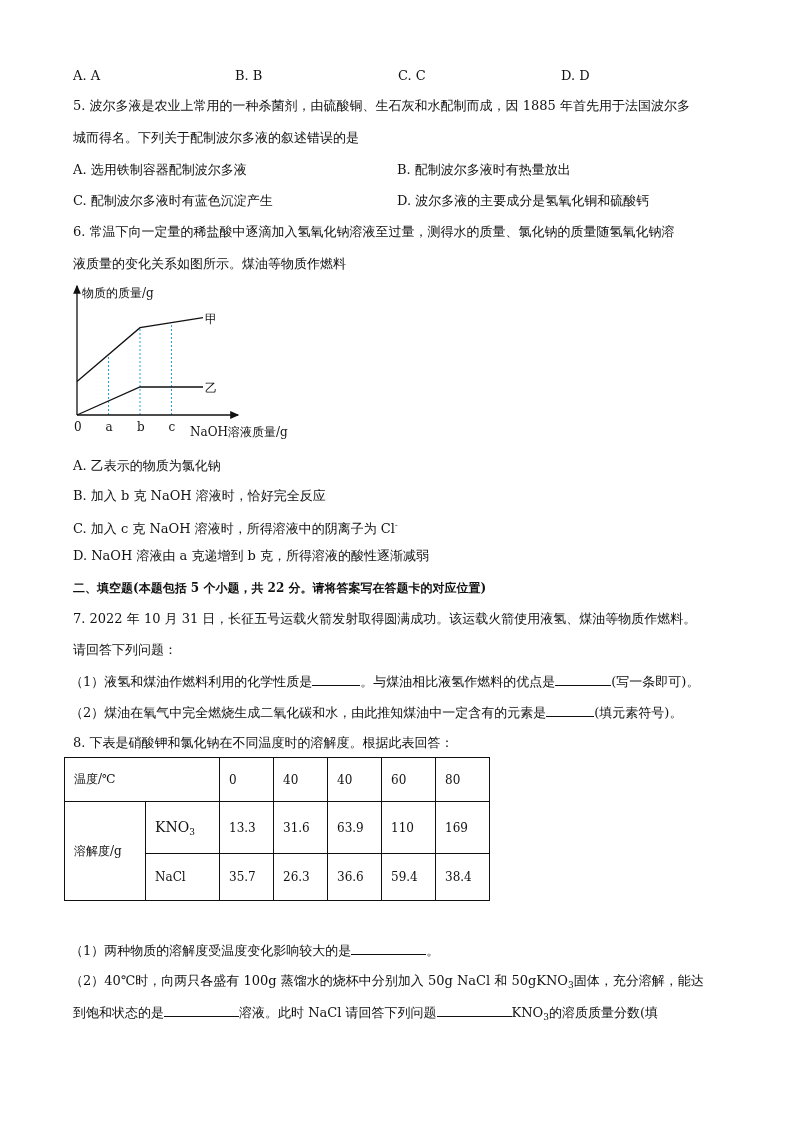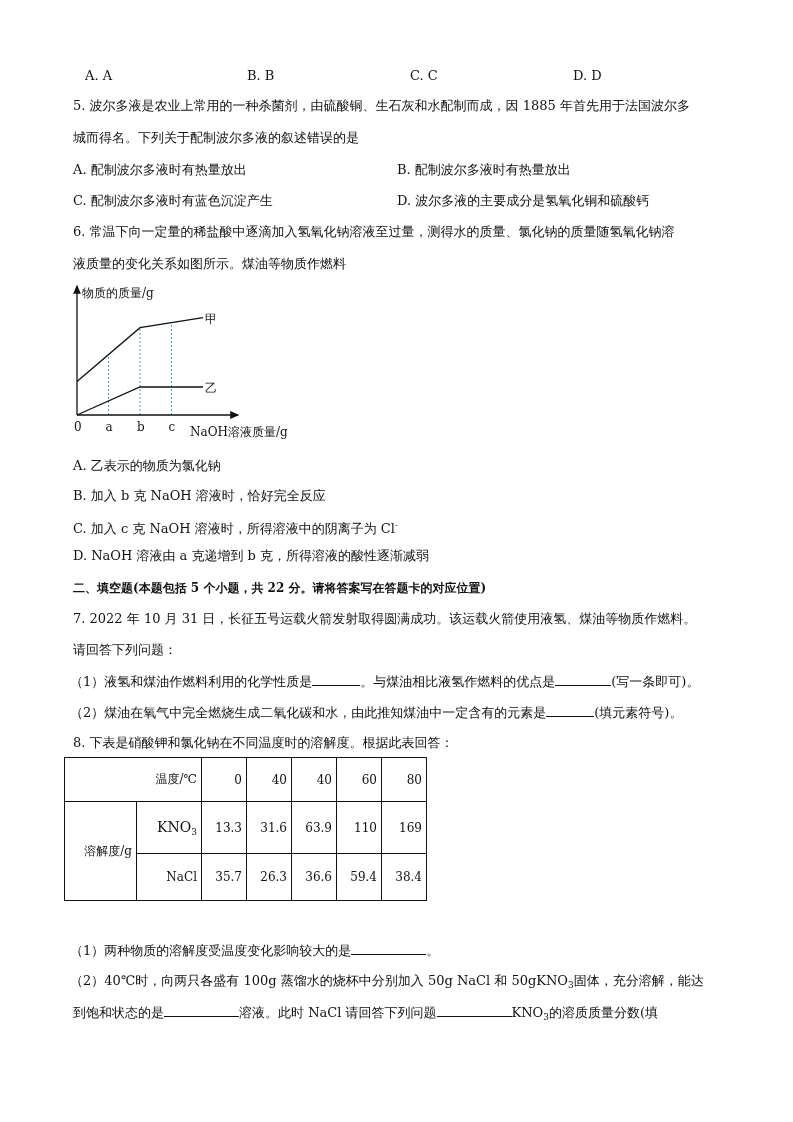--- a/index.html
+++ b/index.html
@@ -1,41 +1,41 @@
 <!DOCTYPE html>
 <html><head>
 <meta charset="utf-8">
 <style>
   html, body { margin:0; padding:0; background:#ffffff; }
   body { width:793px; height:1122px; position:relative; overflow:hidden;
          font-family:"DejaVu Serif","Liberation Serif",serif; color:#111; font-size:13px; }
   .line { position:absolute; left:73px; white-space:nowrap; font-size:13px; line-height:16px; }
-  .opt4 span { position:absolute; top:0; white-space:nowrap;margin-left:12px; }
+  .opt4 span { position:absolute; top:0; white-space:nowrap; }
   .section { font-weight:bold; font-size:12px; }
   .blank { display:inline-block; border-bottom:1px solid #111; height:12px; vertical-align:baseline; }
   sub { font-size:9px; vertical-align:-3px; }
   sup { font-size:8px; vertical-align:5px; }
   #chart { position:absolute; left:60px; top:280px; }
   #chart text { font-family:"DejaVu Serif","Liberation Serif",serif; font-size:12px; fill:#111; }
   table.sol { position:absolute; left:64px; top:757px; border-collapse:collapse; font-size:12px; }
-  table.sol td { border:1.3px solid #111; padding:0 4px 0 9px; text-align:right; }
+  table.sol td { border:1.3px solid #111; padding:0 13px 0 9px; text-align:left; }
 </style>
 </head>
 <body>
 
 <div class="line opt4" style="top:68px; width:660px; height:16px;">
   <span style="left:0px">A. A</span>
   <span style="left:162px">B. B</span>
   <span style="left:325px">C. C</span>
   <span style="left:488px">D. D</span>
 </div>
 
 <div class="line" style="top:98px">5. 波尔多液是农业上常用的一种杀菌剂，由硫酸铜、生石灰和水配制而成，因 1885 年首先用于法国波尔多</div>
 <div class="line" style="top:130px">城而得名。下列关于配制波尔多液的叙述错误的是</div>
-<div class="line" style="top:162px">A.  配制波尔多液时有热量放出</div>
+<div class="line" style="top:162px">A.  选用铁制容器配制波尔多液</div>
 <div class="line" style="top:162px; left:397px">B.  配制波尔多液时有热量放出</div>
 <div class="line" style="top:193px">C.  配制波尔多液时有蓝色沉淀产生</div>
 <div class="line" style="top:193px; left:397px">D.  波尔多液的主要成分是氢氧化铜和硫酸钙</div>
 
 <div class="line" style="top:224px">6. 常温下向一定量的稀盐酸中逐滴加入氢氧化钠溶液至过量，测得水的质量、氯化钠的质量随氢氧化钠溶</div>
 <div class="line" style="top:256px">液质量的变化关系如图所示。煤油等物质作燃料</div>
 
 <svg id="chart" width="260" height="165">
   <defs>
     <marker id="arr" markerWidth="8" markerHeight="8" refX="6" refY="4" orient="auto">

